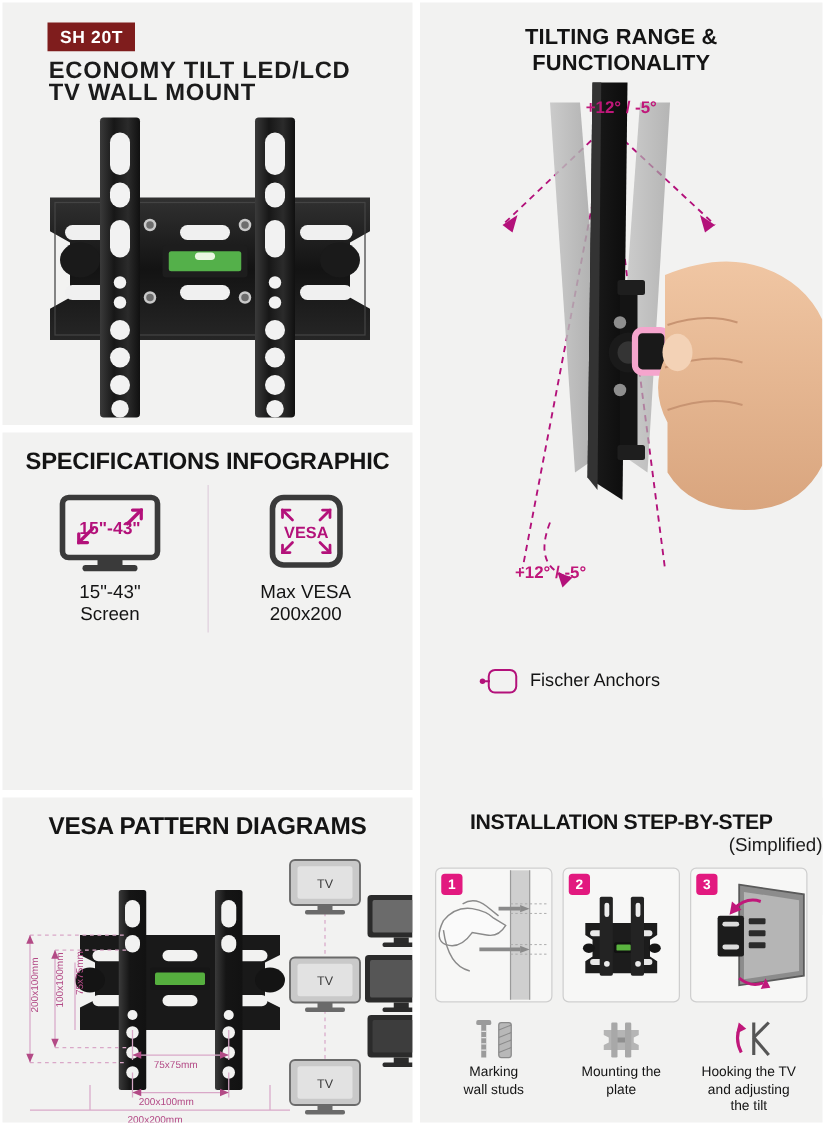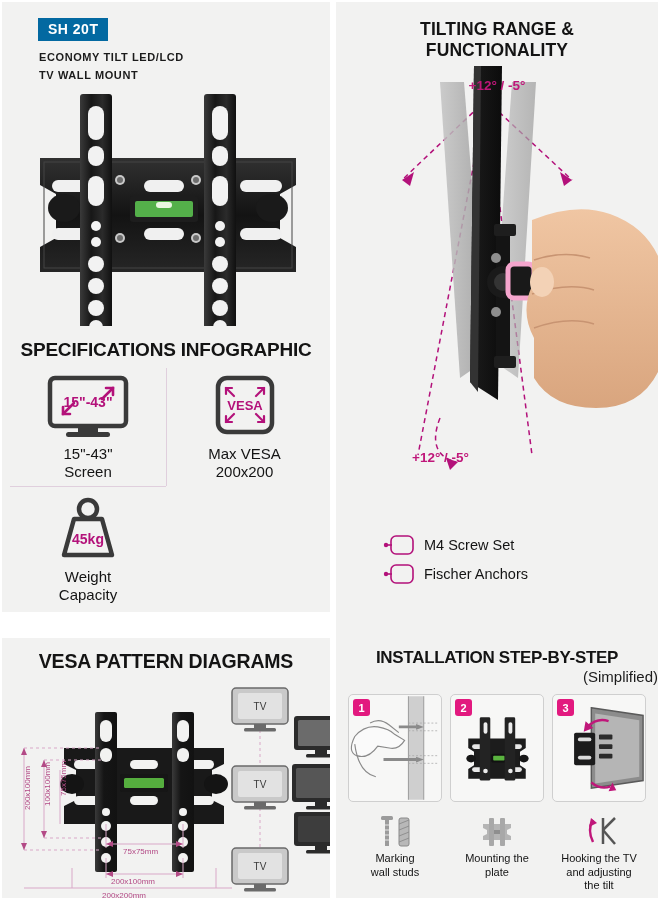--- a/index.html
+++ b/index.html
@@ -14,35 +14,35 @@
     width: 660px; height: 900px;
     background: #ffffff;
   }
   .panel {
     position: absolute;
     background: #f2f2f1;
     overflow: hidden;
   }
   
   #panel-hero      { left: 2px;   top: 2px;   width: 328px; height: 338px; }
-  #panel-specs     { left: 2px;   top: 326px; width: 328px; height: 286px; }
+  #panel-specs     { left: 2px;   top: 346px; width: 328px; height: 286px; }
   #panel-tilt      { left: 336px; top: 2px;   width: 322px; height: 730px; }
   #panel-vesa      { left: 2px;   top: 638px; width: 328px; height: 260px; }
   #panel-install   { left: 336px; top: 638px; width: 322px; height: 260px; }
 
   
   .sku-badge {
     position: absolute; left: 36px; top: 16px;
-    background: #0369a1; color: #ffffff;
+    background: #7f1d1d; color: #ffffff;
     font-size: 14px; font-weight: bold; letter-spacing: .5px;
     padding: 3px 10px 4px 10px;
   }
   .hero-title {
     position: absolute; left: 37px; top: 46px; width: 270px;
-    font-size: 11px; font-weight: bold; color: #1b1b1b;
+    font-size: 19px; font-weight: bold; color: #1b1b1b;
     letter-spacing: .6px; line-height: 18px;
   }
   .hero-img { position: absolute; left: 20px; top: 88px; width: 292px; height: 248px; }
 
   
   .panel-heading {
     position: absolute; left: 0; width: 100%;
     text-align: center; font-weight: bold; color: #141414;
   }
   #specs-heading   { top: 13px;  font-size: 19px; letter-spacing: -.2px; }
@@ -242,33 +242,20 @@
             </g>
             <text x="33" y="36" font-family="Liberation Sans, sans-serif" font-size="13" font-weight="bold" fill="#b3117a" text-anchor="middle">VESA</text>
           </svg>
         </div>
         <div class="spec-label">
           <div>Max VESA</div>
           <div>200x200</div>
         </div>
       </div>
 
-      <div class="spec-cell row2">
-        <div class="spec-icon">
-          <svg width="76" height="66" viewBox="0 0 76 66">
-            <circle cx="38" cy="12" r="9" fill="none" stroke="#3a3a3a" stroke-width="4.5"></circle>
-            <path d="M24 22 L52 22 L62 58 L14 58 Z" fill="none" stroke="#3a3a3a" stroke-width="4.5" stroke-linejoin="round"></path>
-            <text x="38" y="47" font-family="Liberation Sans, sans-serif" font-size="14" font-weight="bold" fill="#b3117a" text-anchor="middle">45kg</text>
-          </svg>
-        </div>
-        <div class="spec-label">
-          <div>Weight</div>
-          <div>Capacity</div>
-        </div>
-      </div>
 
     </div>
   </div>
 
   <div class="panel" id="panel-tilt">
     <div id="tilt-heading">
       <div>TILTING RANGE &amp;</div>
       <div>FUNCTIONALITY</div>
     </div>
 
@@ -322,30 +309,20 @@
       </g>
 
       <path d="M104 358 q-14 36 16 44" fill="none" stroke="#b3117a" stroke-width="1.5" stroke-dasharray="5 4"></path>
       <polygon points="122,402 110,398 114,410" fill="#b3117a"></polygon>
     </svg>
 
     <div class="tilt-angle-top">+12° / -5°</div>
     <div class="tilt-angle-bottom">+12° / -5°</div>
 
     <div class="feat-list">
-      <div class="feat-row">
-        <span class="feat-icon">
-          <svg width="32" height="22" viewBox="0 0 32 22">
-            <rect x="8" y="2" width="22" height="18" rx="5" fill="none" stroke="#b3117a" stroke-width="1.6"></rect>
-            <line x1="2" y1="11" x2="9" y2="11" stroke="#b3117a" stroke-width="1.6"></line>
-            <circle cx="3" cy="11" r="2.2" fill="#b3117a"></circle>
-          </svg>
-        </span>
-        <span class="feat-text">M4 Screw Set</span>
-      </div>
       <div class="feat-row">
         <span class="feat-icon">
           <svg width="32" height="22" viewBox="0 0 32 22">
             <rect x="8" y="2" width="22" height="18" rx="5" fill="none" stroke="#b3117a" stroke-width="1.6"></rect>
             <line x1="2" y1="11" x2="9" y2="11" stroke="#b3117a" stroke-width="1.6"></line>
             <circle cx="3" cy="11" r="2.2" fill="#b3117a"></circle>
           </svg>
         </span>
         <span class="feat-text">Fischer Anchors</span>
       </div>

